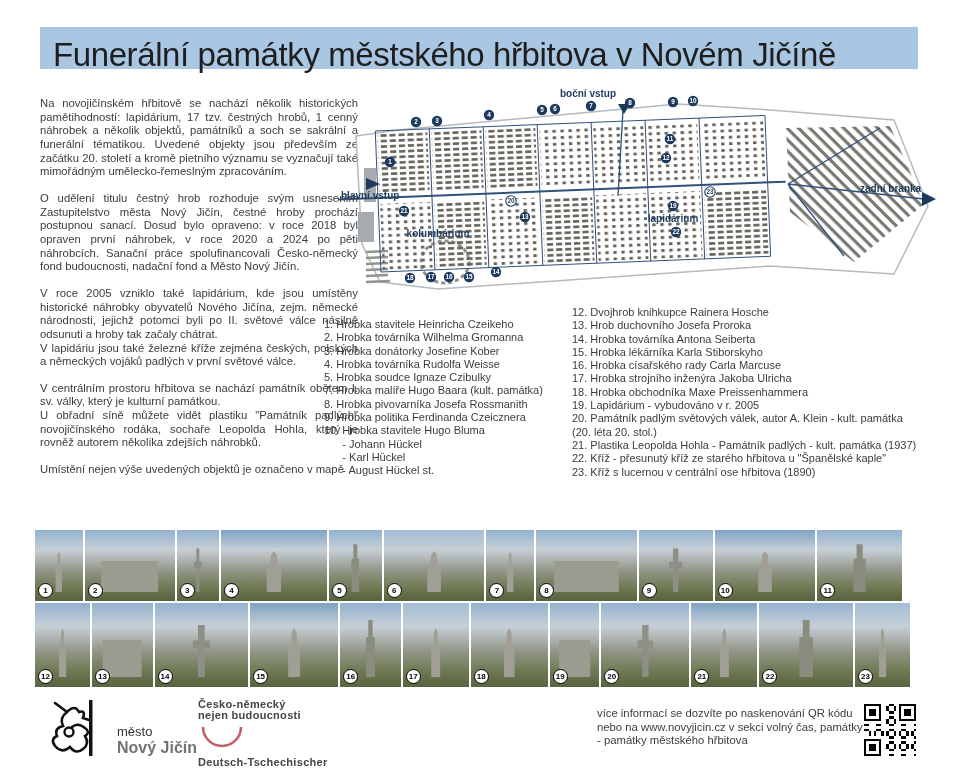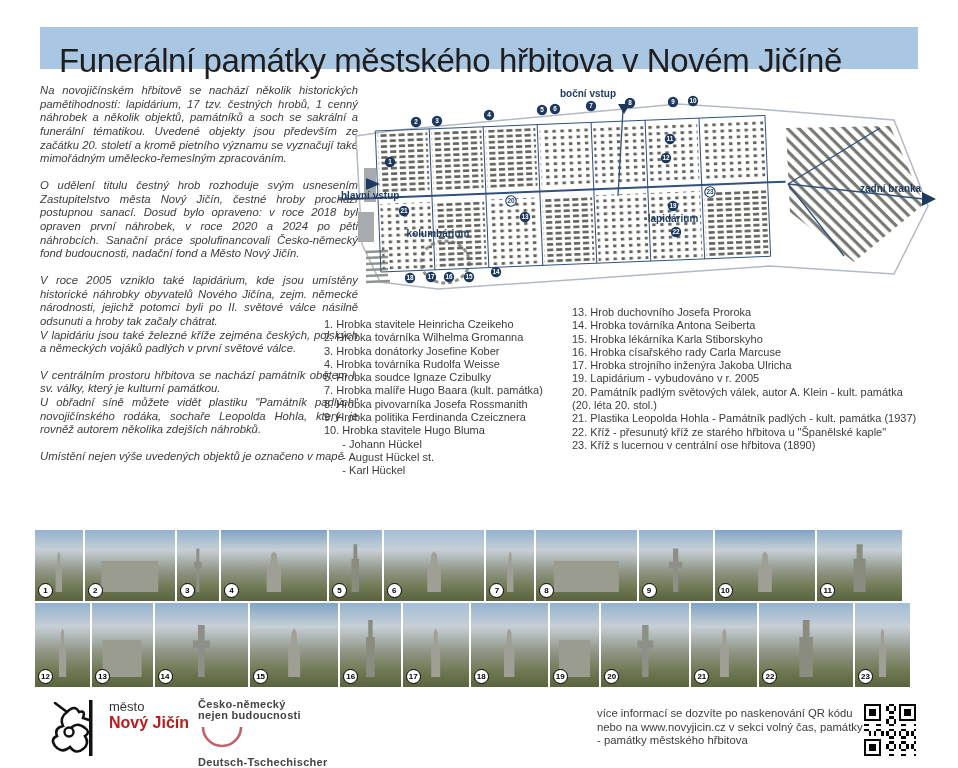--- a/index.html
+++ b/index.html
@@ -1,25 +1,25 @@
 <!DOCTYPE html>
 <html><head>
 <meta charset="utf-8">
 <style>
   html,body{margin:0;padding:0;background:#e9e9e9;}
   .poster{position:relative;width:958px;height:768px;background:#fff;outline:1px solid #cfcfcf;
           font-family:"Liberation Sans",sans-serif;overflow:hidden;}
   
   .title-bar{position:absolute;left:40px;top:27px;width:878px;height:42px;background:#a9c6e3;}
-  .title-bar h1{margin:12px;padding-left:7px;font-size:33px;font-weight:400;line-height:43px;
+  .title-bar h1{margin:6px;padding-left:7px;font-size:33px;font-weight:400;line-height:43px;
                 color:#1e1e1e;letter-spacing:-.4px;white-space:nowrap;}
   
   .intro{position:absolute;left:40px;top:84px;width:318px;color:#3c3c3c;font-size:11.3px;
          line-height:1.21;text-align:justify;}
-  .intro p{margin:0 0 13px;white-space:pre-line;font-style:italic;}
+  .intro p{margin:13px 0 13px;white-space:pre-line;}
   
   .map{position:absolute;left:338px;top:84px;width:600px;height:214px;}
   .lbl{fill:#1d3a5e;font-family:"Liberation Sans",sans-serif;font-size:10px;font-weight:bold;}
   .mk{fill:#1d3a5e;}
   .mkw{fill:#fff;stroke:#1d3a5e;stroke-width:1.1;}
   .mkt{fill:#fff;font-family:"Liberation Sans",sans-serif;font-size:6.4px;font-weight:bold;text-anchor:middle;}
   .mktw{fill:#1d3a5e;}
   
   .list{position:absolute;top:306px;color:#3c3c3c;font-size:11px;line-height:13.3px;}
   .list-left{left:324px;width:240px;margin-top:12px;}
@@ -37,23 +37,23 @@
   .photo.i1::before{width:64%;height:44%;clip-path:none;background:#9b9c90;}
   .photo.i2::before{width:36%;height:62%;background:#8e9087;
          clip-path:polygon(40% 100%,40% 45%,25% 45%,25% 30%,40% 30%,40% 0,60% 0,60% 30%,75% 30%,75% 45%,60% 45%,60% 100%);}
   .photo.i3{--sky:#7fa3c4;}
   .photo.i4::before{width:24%;height:68%;background:#8a8c7f;clip-path:polygon(20% 100%,20% 30%,35% 30%,35% 0,65% 0,65% 30%,80% 30%,80% 100%);}
   .photo.i5{--sky:#a4bed7;}
   .badge{position:absolute;left:3px;bottom:3px;width:13px;height:13px;border-radius:50%;
          background:#fff;border:1.5px solid #000;font-size:8px;line-height:13px;font-weight:bold;
          text-align:center;color:#000;}
   
-  .city-logo{position:absolute;left:45px;top:699px;display:flex;align-items:flex-start;gap:12px;}
+  .city-logo{position:absolute;left:45px;top:699px;display:flex;align-items:flex-end;gap:20px;}
   .city-text .l1{font-size:13px;color:#333;}
-  .city-text .l2{font-size:16px;font-weight:bold;color:#b91c1c;}
+  .city-text .l2{font-size:16px;font-weight:bold;color:#737373;}
   .fund-logo{position:absolute;left:198px;top:699px;width:150px;font-size:11px;font-weight:bold;
              color:#444;letter-spacing:.3px;line-height:11px;}
   .fund-logo .arc{margin:4px 0 4px 2px;}
   .info-text{position:absolute;left:597px;top:707px;width:268px;font-size:11.3px;line-height:13.6px;
              color:#3c3c3c;white-space:pre-line;}
   .qr{position:absolute;left:864px;top:704px;width:52px;height:52px;}
   .qr svg{width:100%;height:100%;shape-rendering:crispEdges;}
 </style>
 </head>
 <body>
@@ -203,30 +203,32 @@
   <div class="line i0">1. Hrobka stavitele Heinricha Czeikeho</div>
       <div class="line i1">2. Hrobka továrníka Wilhelma Gromanna</div>
       <div class="line i2">3. Hrobka donátorky Josefine Kober</div>
       <div class="line i3">4. Hrobka továrníka Rudolfa Weisse</div>
       <div class="line i4">5. Hrobka soudce Ignaze Czibulky</div>
       <div class="line i0">7. Hrobka malíře Hugo Baara (kult. památka)</div>
       <div class="line i1">8. Hrobka pivovarníka Josefa Rossmanith</div>
       <div class="line i2">9. Hrobka politika Ferdinanda Czeicznera</div>
       <div class="line i3">10. Hrobka stavitele Hugo Bluma</div>
       <div class="line i5">      - Johann Hückel</div>
+      <div class="line i1">      - Karl Hückel</div>
       <div class="line i0">      - August Hückel st.</div>
-      <div class="line i1">      - Karl Hückel</div>
     </div>
   <div class="list list-right">
 
+  <div class="line i0">12. Dvojhrob knihkupce Rainera Hosche</div>
       <div class="line i2">13. Hrob duchovního Josefa Proroka</div>
       <div class="line i3">14. Hrobka továrníka Antona Seiberta</div>
       <div class="line i4">15. Hrobka lékárníka Karla Stiborskyho</div>
       <div class="line i5">16. Hrobka císařského rady Carla Marcuse</div>
       <div class="line i0">17. Hrobka strojního inženýra Jakoba Ulricha</div>
+      <div class="line i1">18. Hrobka obchodníka Maxe Preissenhammera</div>
       <div class="line i2">19. Lapidárium - vybudováno v r. 2005</div>
       <div class="line i3">20. Památník padlým světových válek, autor A. Klein - kult. památka</div>
       <div class="line i4">(20. léta 20. stol.)</div>
       <div class="line i5">21. Plastika Leopolda Hohla - Památník padlých - kult. památka (1937)</div>
       <div class="line i0">22. Kříž - přesunutý kříž ze starého hřbitova u "Španělské kaple"</div>
       <div class="line i1">23. Kříž s lucernou v centrální ose hřbitova (1890)</div>
     </div>
 
   <div class="photo-row row1">
 

